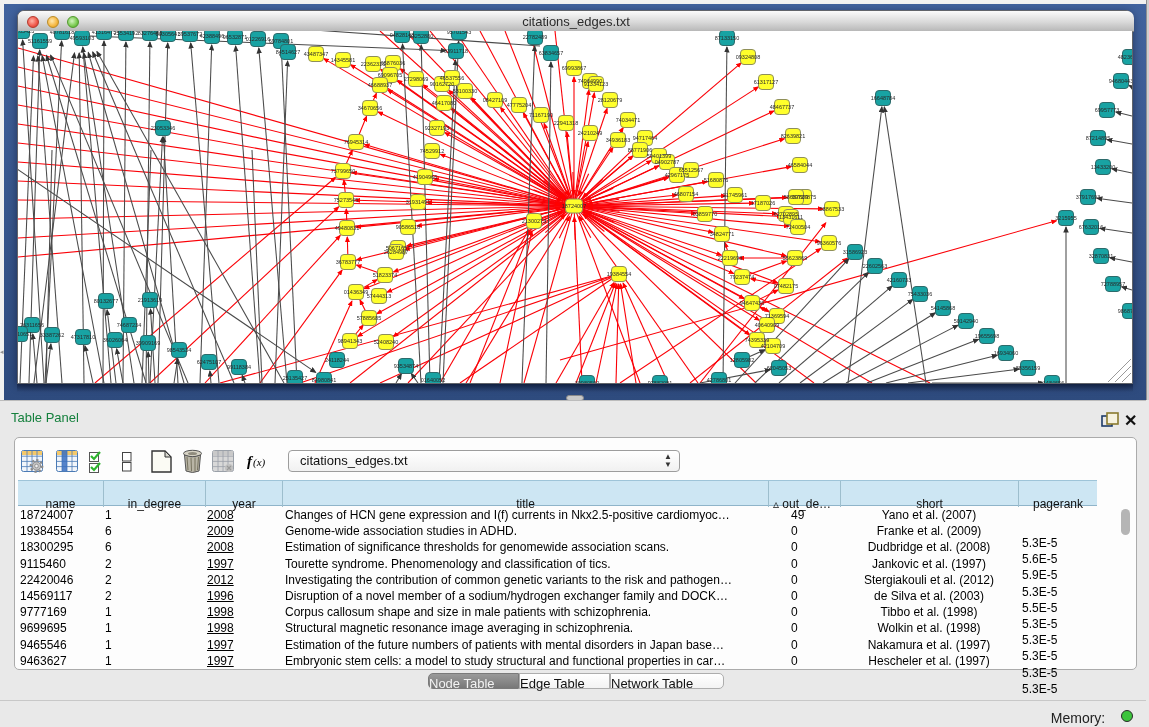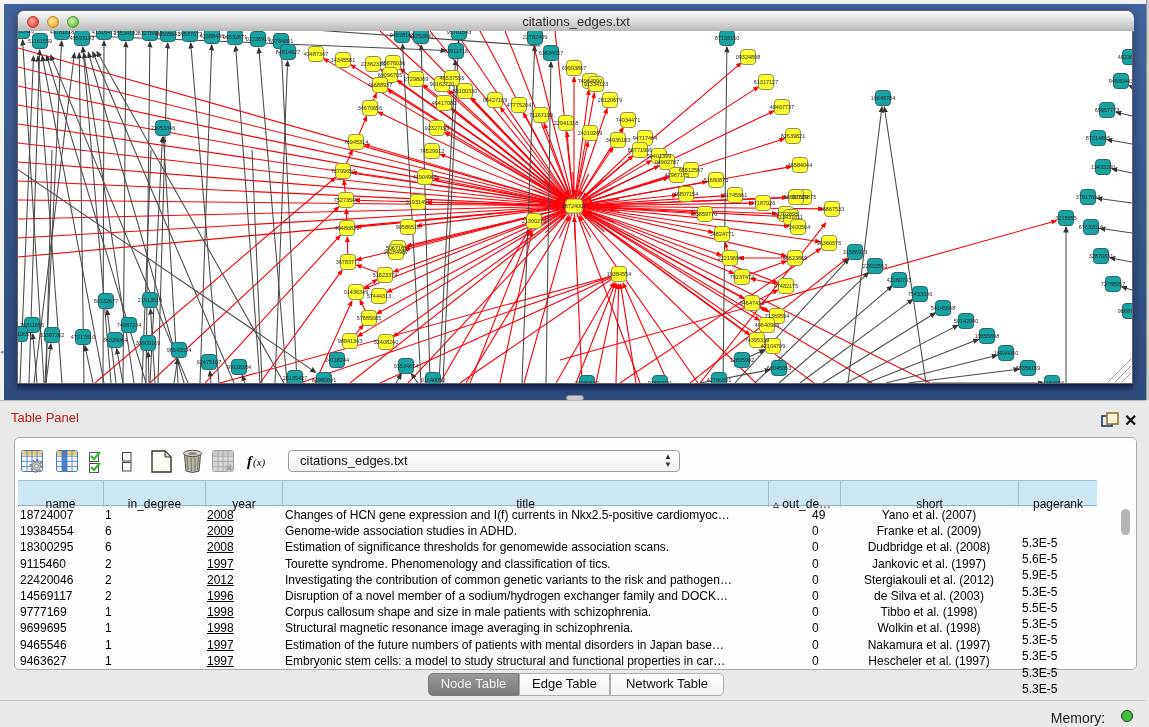--- a/index.html
+++ b/index.html
@@ -21,46 +21,46 @@
   font-size:13px; color:#2c2c2c; }
 .tl { position:absolute; top:4.5px; width:12px; height:12px; border-radius:50%; }
 #tlr { left:9px; background:radial-gradient(circle at 4px 4px, #ffb3a7, #f05648 60%, #c03a2e); border:0.5px solid #b5372b; }
 #tly { left:29px; background:radial-gradient(circle at 4px 4px, #ffe9b0, #f5b63f 60%, #cd9227); border:0.5px solid #ba8b25; }
 #tlg { left:49px; background:radial-gradient(circle at 4px 4px, #d2f5c0, #79c94f 60%, #4ba32c); border:0.5px solid #51992c; }
 #graph { position:absolute; left:18px; top:31px; background:#fff; }
 #splitter { position:absolute; left:566px; top:395px; width:18px; height:6px;
   background:#c9c9c9; border-radius:3px; border:1px solid #8a8a8a; }
 #panel { position:absolute; left:0; top:400px; width:1146px; height:327px; background:#e9e9e9; }
 #panel .hdrline { position:absolute; left:0; top:0; width:100%; height:1px; background:#bcbcbc; }
-#ptitle { position:absolute; left:11px; top:10px; font-size:13px; color:#b91c1c; }
+#ptitle { position:absolute; left:11px; top:10px; font-size:13px; color:#15803d; }
 #floatico { position:absolute; left:1101px; top:12px; }
 #closeico { position:absolute; left:1124px; top:11px; font-size:16px; font-weight:bold; color:#111; }
 #tframe { position:absolute; left:14px; top:37px; width:1123px; height:233px;
   background:#fdfdfd; border:1px solid #ababab; border-radius:5px; }
 #combo { position:absolute; left:288px; top:450px; width:392px; height:22px;
   background:linear-gradient(#ffffff,#f1f1f1); border:1px solid #9d9d9d; border-radius:4px;
   font-size:13px; color:#111; line-height:20px; padding-left:11px; }
 #combo .step { position:absolute; right:3px; top:2px; width:16px; height:16px; color:#333;
   font-size:8px; line-height:8px; text-align:center; }
 #thead { position:absolute; left:18px; top:480px; width:1079px; height:26px;
   background:#cde6f3; border-top:1px solid #9ec4d8; border-bottom:1px solid #8fb4c9; font-size:12px; color:#111; }
 #thead span { position:absolute; top:0; padding-top:16px; text-align:center; border-left:1px solid #9dbecd; height:26px; }
 .tr { position:absolute; left:18px; width:1112px; height:16px; font-size:12px; color:#000; white-space:nowrap; }
 .tr span { position:absolute; top:1px; overflow:hidden; }
 .c0 { left:2px; width:84px; }
 .c1 { left:87px; width:100px; }
 .c2 { left:189px; width:76px;text-decoration:underline; }
 .c3 { left:267px; width:484px; }
-.c4 { left:794px; width:70px; }
+.c4 { left:773px; width:70px; }
 .c5 { left:822px; width:178px; text-align:center; }
 .c6 { left:1004px; width:78px;margin-top:28px; }
 #scroll { position:absolute; left:1121px; top:509px; width:9px; height:26px;
   background:#b5b5b5; border-radius:5px; }
 #segctl { position:absolute; left:428px; top:673px; height:20px; font-size:13px; }
-#segctl span { float:left; height:23px; line-height:19px; text-align:center;
+#segctl span { float:left; height:16px; line-height:19px; 
   border:1px solid #adadad; background:linear-gradient(#ffffff,#f3f3f3); color:#111; }
 #seg1 { width:91px; border-radius:5px 0 0 5px; background:linear-gradient(#9a9a9a,#787878) !important;
   color:#f3f3f3 !important; border-color:#7a7a7a !important; }
 #seg2 { width:91px; border-left:none; }
 #seg3 { width:114px; border-left:none; border-radius:0 5px 5px 0; }
 #statline { position:absolute; left:0; top:700px; width:1146px; height:1px; background:#c8c8c8; }
 #mem { position:absolute; left:1040px; top:710px; width:76px; font-size:14px; color:#222; text-align:center; }
 #memdot { position:absolute; left:1121px; top:710px; width:12px; height:12px; border-radius:50%;
   background:#3cc43c; border:1.5px solid #2a2a2a; }
 #lmark { position:absolute; left:0px; top:348px; width:3px; height:8px; color:#909090; font-size:7px; }

